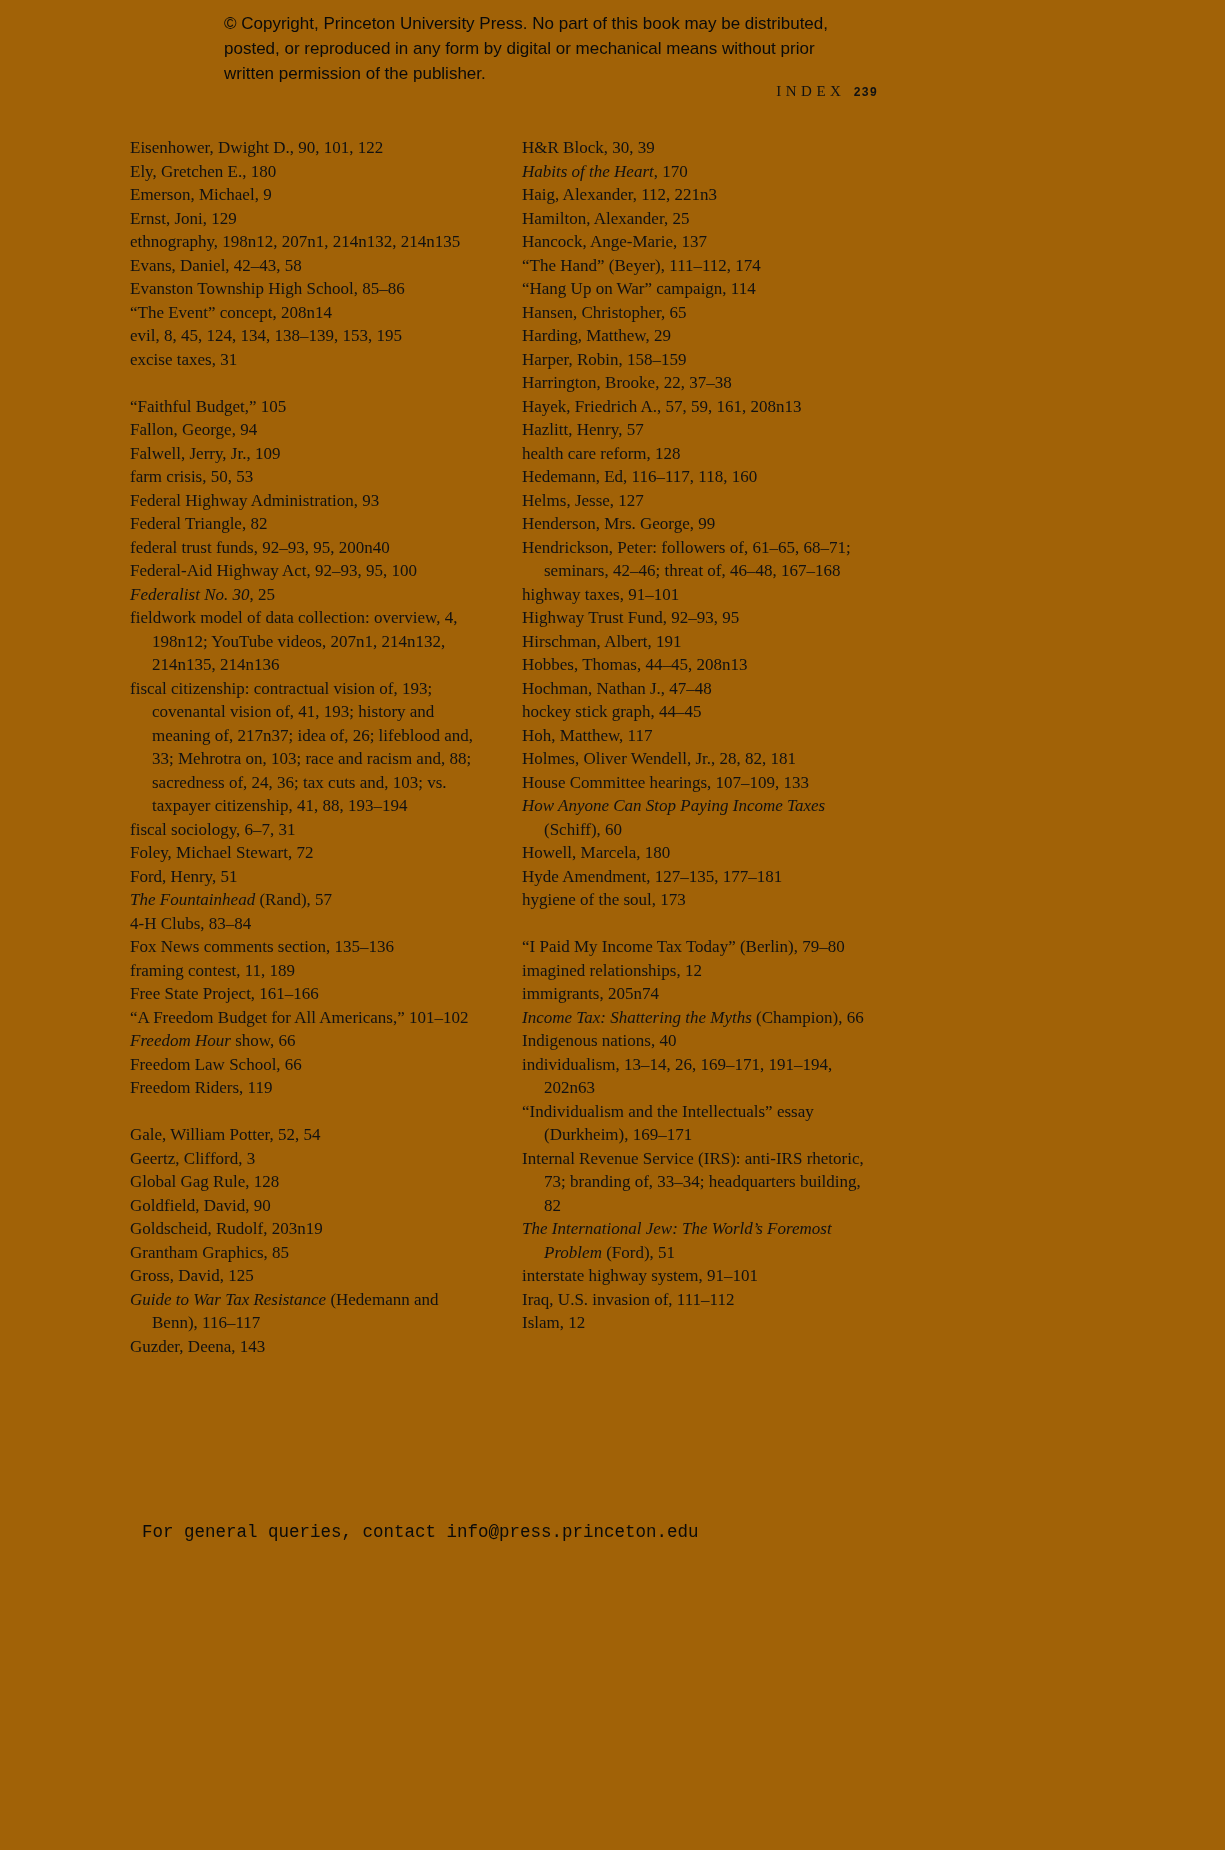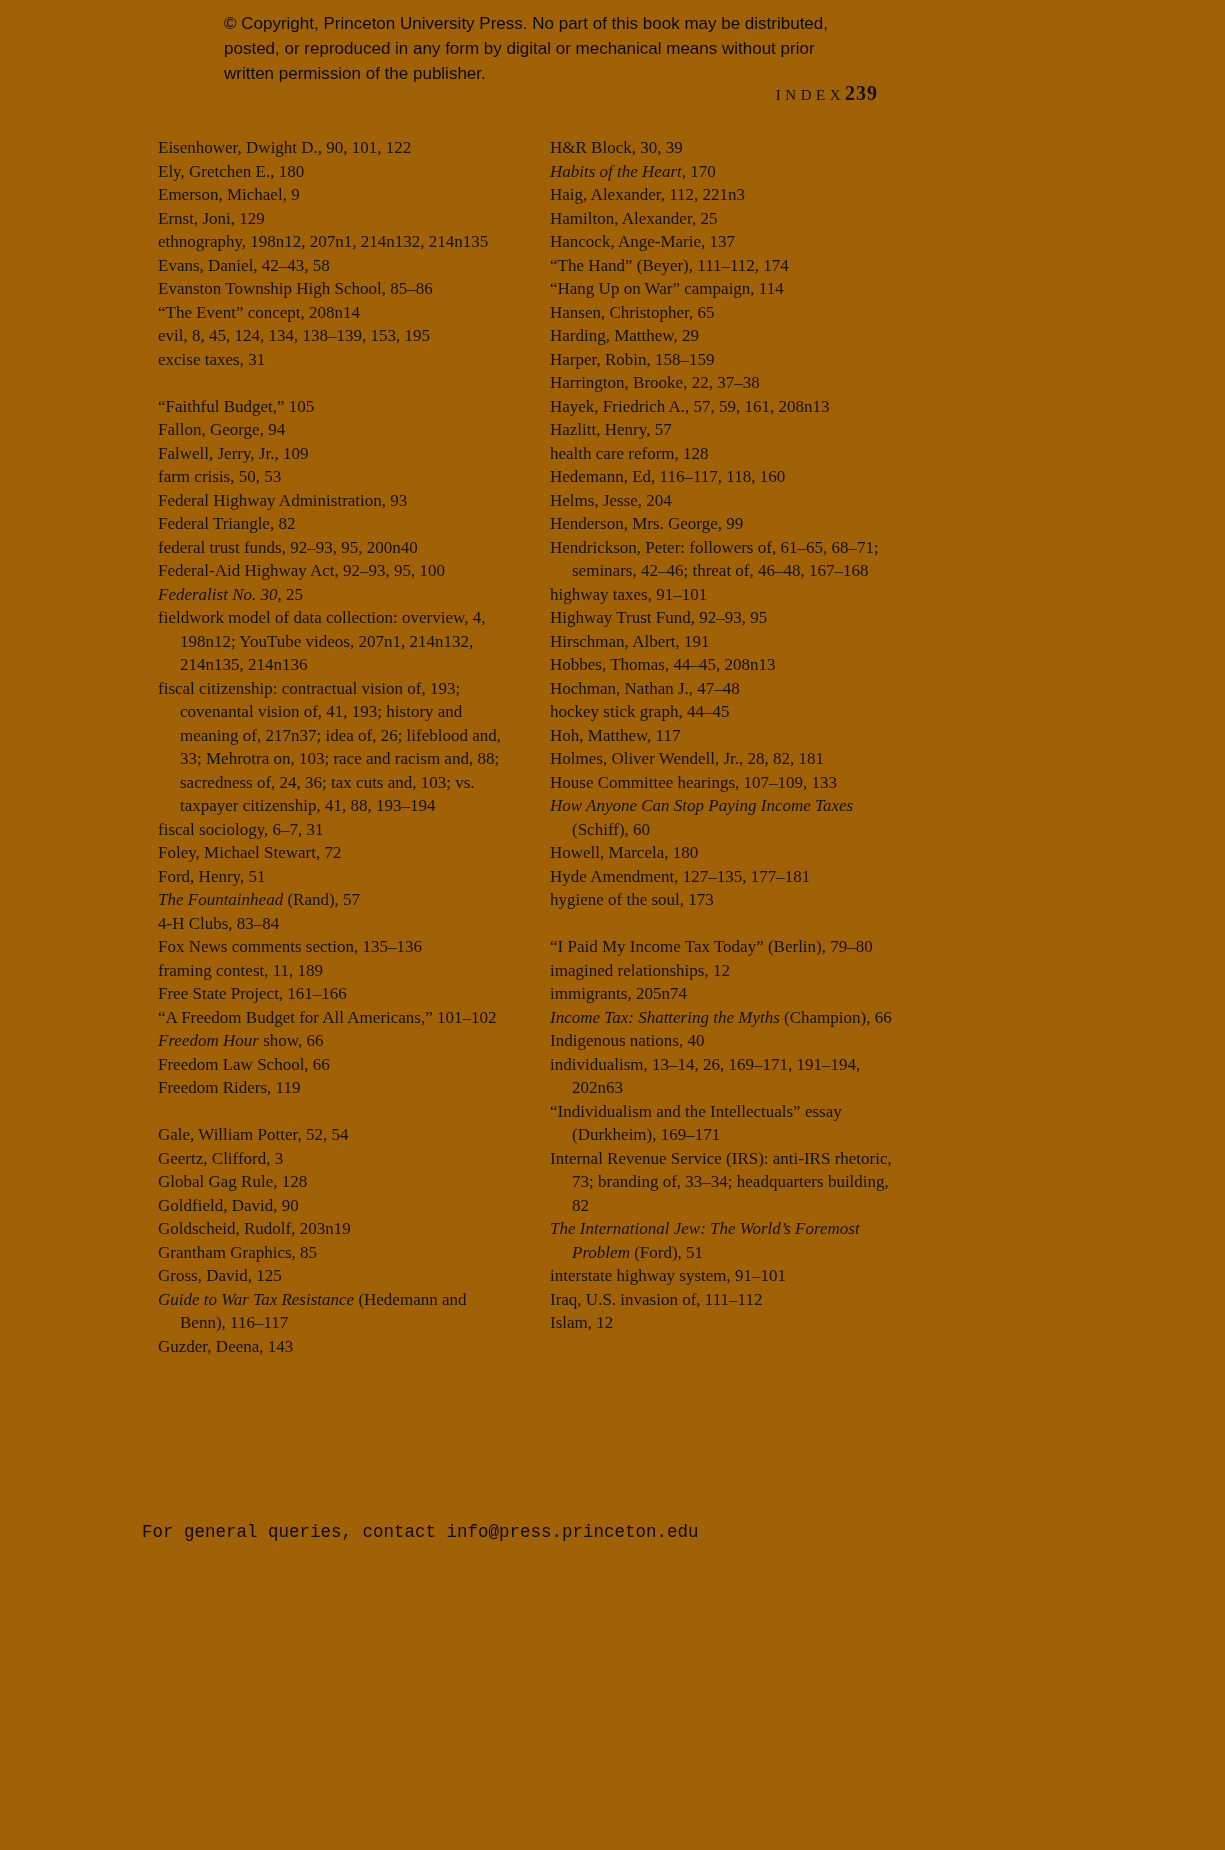--- a/index.html
+++ b/index.html
@@ -36,27 +36,29 @@
     color: #111111;
     font-family: "Liberation Serif", serif;
   }
   .header-index {
     font-size: 15px;
     letter-spacing: 4.5px;
     font-weight: 400;
     text-align: center;
   }
   .header-page {
-    font-size: 20px;
+    font-size: 12px;
     font-weight: bold;
+    margin-left: 8px;
     letter-spacing: 1px;
+    font-family: Liberation Mono, monospace;
   }
   .columns {
     position: absolute;
-    left: 158px;
+    left: 130px;
     top: 136px;
     width: 740px;
     display: flex;
     justify-content: space-between;
   }
   .col { width: 348px; }
   .index-group { margin: 0 0 23.5px 0; }
   .index-group:last-child { margin-bottom: 0; }
   .index-entry {
     margin: 0;
@@ -149,21 +151,21 @@
           <p class="index-entry"><span>“The Hand” (Beyer), 111–112, 174</span></p>
           <p class="index-entry"><span>“Hang Up on War” campaign, 114</span></p>
           <p class="index-entry"><span>Hansen, Christopher, 65</span></p>
           <p class="index-entry"><span>Harding, Matthew, 29</span></p>
           <p class="index-entry"><span>Harper, Robin, 158–159</span></p>
           <p class="index-entry"><span>Harrington, Brooke, 22, 37–38</span></p>
           <p class="index-entry"><span>Hayek, Friedrich A., 57, 59, 161, 208n13</span></p>
           <p class="index-entry"><span>Hazlitt, Henry, 57</span></p>
           <p class="index-entry"><span>health care reform, 128</span></p>
           <p class="index-entry"><span>Hedemann, Ed, 116–117, 118, 160</span></p>
-          <p class="index-entry"><span>Helms, Jesse, 204</span></p>
+          <p class="index-entry"><span>Helms, Jesse, 127</span></p>
           <p class="index-entry"><span>Henderson, Mrs. George, 99</span></p>
           <p class="index-entry"><span>Hendrickson, Peter: followers of, 61–65, 68–71; seminars, 42–46; threat of, 46–48, 167–168</span></p>
           <p class="index-entry"><span>highway taxes, 91–101</span></p>
           <p class="index-entry"><span>Highway Trust Fund, 92–93, 95</span></p>
           <p class="index-entry"><span>Hirschman, Albert, 191</span></p>
           <p class="index-entry"><span>Hobbes, Thomas, 44–45, 208n13</span></p>
           <p class="index-entry"><span>Hochman, Nathan J., 47–48</span></p>
           <p class="index-entry"><span>hockey stick graph, 44–45</span></p>
           <p class="index-entry"><span>Hoh, Matthew, 117</span></p>
           <p class="index-entry"><span>Holmes, Oliver Wendell, Jr., 28, 82, 181</span></p>

